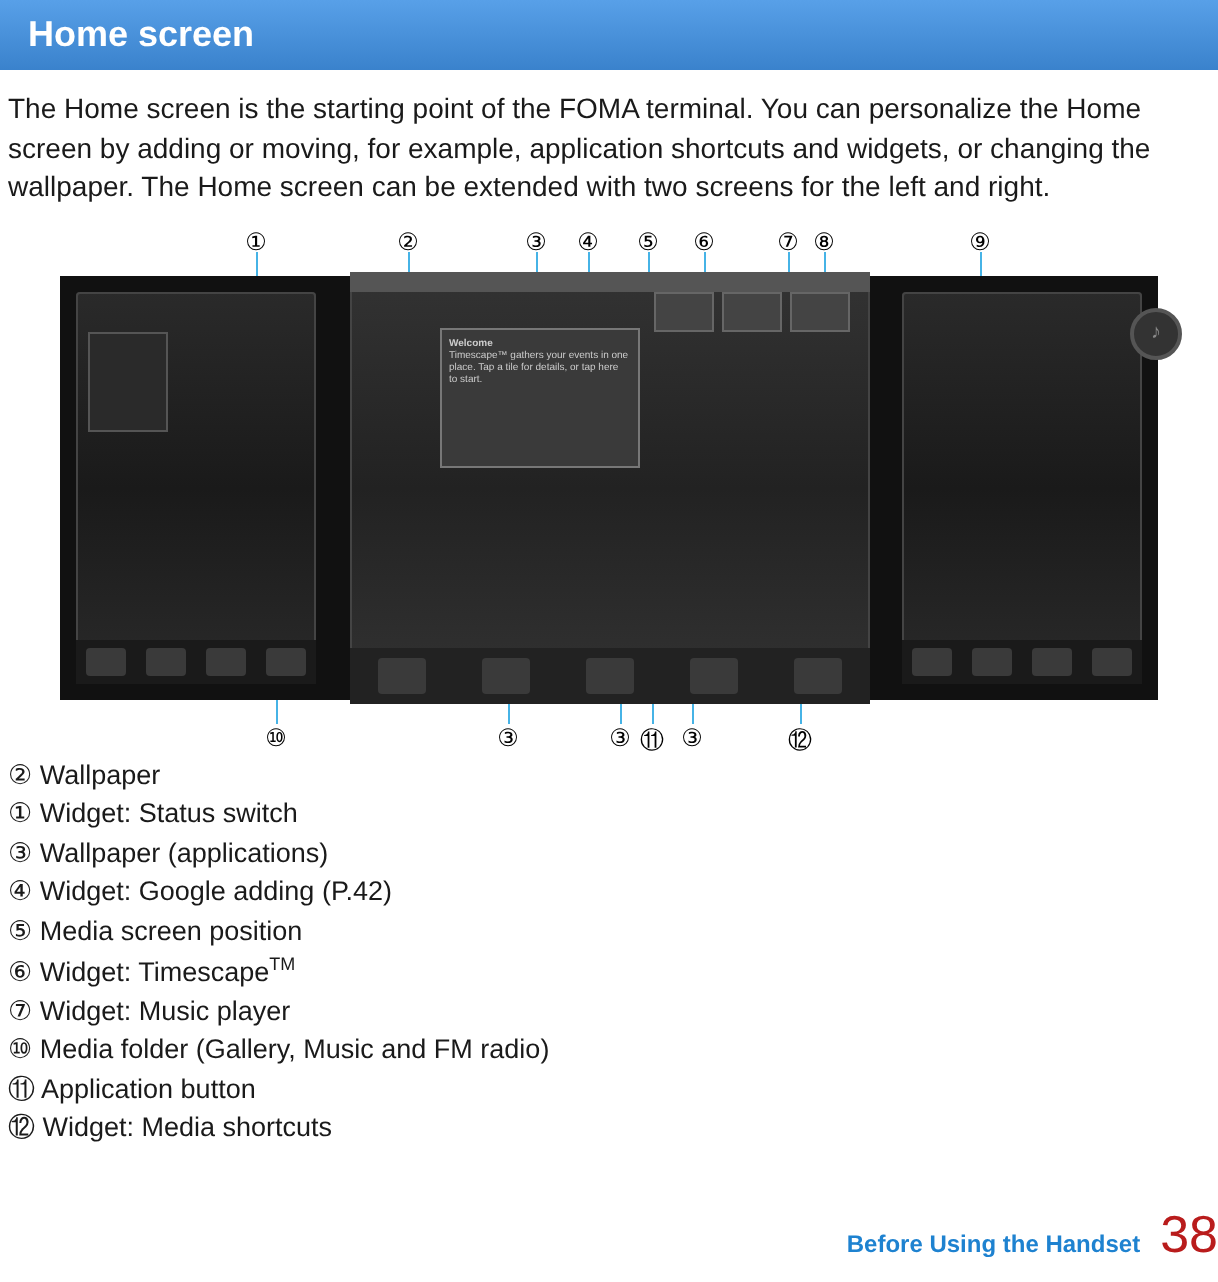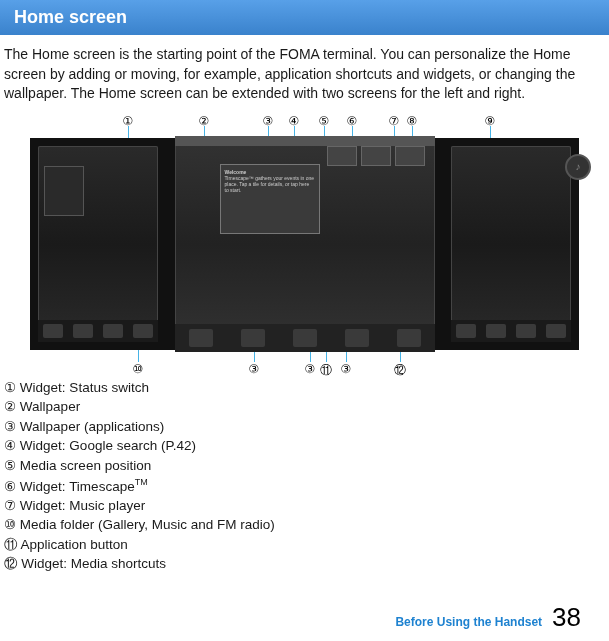--- a/index.html
+++ b/index.html
@@ -91,27 +91,27 @@
   .legend {
     padding: 4px 4px;
     font-size: 13.5px;
     line-height: 1.45;
   }
   .legend li { list-style: none; }
   .legend .sup { font-size: 9px; vertical-align: super; }
   .footer {
     position: absolute;
     bottom: 8px;
-    right: 28px;
+    right: 0;
     display: flex;
     align-items: baseline;
     gap: 10px;
   }
   .footer .crumb { color: #1e82d0; font-size: 12px; font-weight: bold; }
-  .footer .pagenum { font-size: 26px; font-weight: normal; color: #000000; }
+  .footer .pagenum { font-size: 26px; font-weight: normal; color: #b91c1c; }
 </style>
 </head>
 <body>
 
 <div class="section-header">
   <span>Home screen</span>
 </div>
 
 <p class="body-text">The Home screen is the starting point of the FOMA terminal. You can personalize the Home screen by adding or moving, for example, application shortcuts and widgets, or changing the wallpaper. The Home screen can be extended with two screens for the left and right.</p>
 
@@ -195,24 +195,24 @@
         <div class="dock-icon"></div>
         <div class="dock-icon"></div>
         <div class="dock-icon"></div>
         <div class="dock-icon"></div>
       </div>
     </div>
   </div>
 </div>
 
 <ul class="legend" id="legend">
+    <li>② Wallpaper</li>
     <li>① Widget: Status switch</li>
-    <li>② Wallpaper</li>
     <li>③ Wallpaper (applications)</li>
-    <li>④ Widget: Google search (P.42)</li>
+    <li>④ Widget: Google adding (P.42)</li>
     <li>⑤ Media screen position</li>
     <li>⑥ Widget: Timescape<span class="sup">TM</span></li>
     <li>⑦ Widget: Music player</li>
     <li>⑩ Media folder (Gallery, Music and FM radio)</li>
     <li>⑪ Application button</li>
     <li>⑫ Widget: Media shortcuts</li>
   </ul>
 
 <div class="footer">
   <span class="crumb">Before Using the Handset</span>

